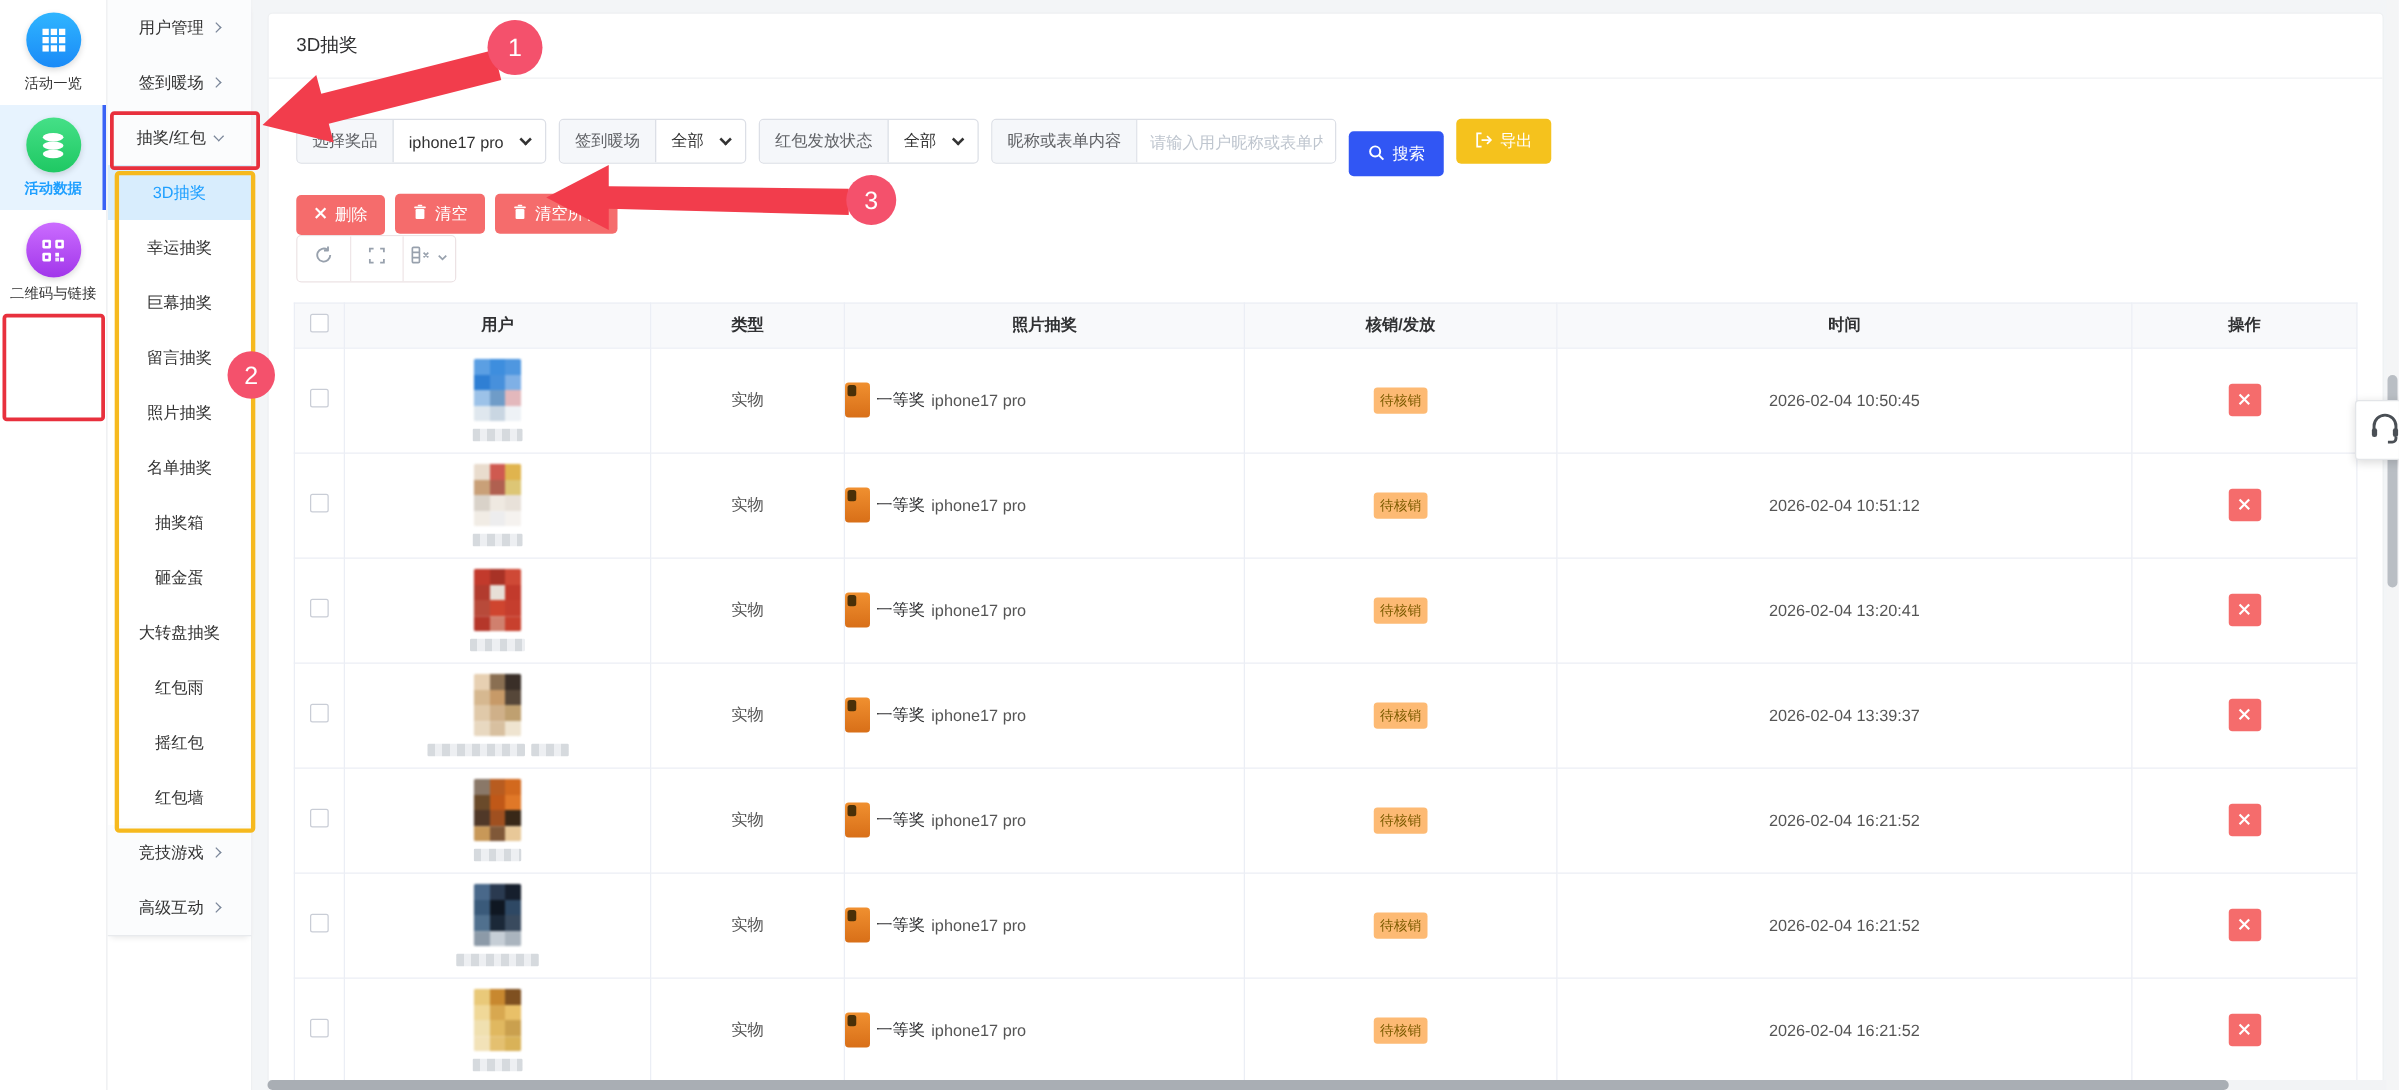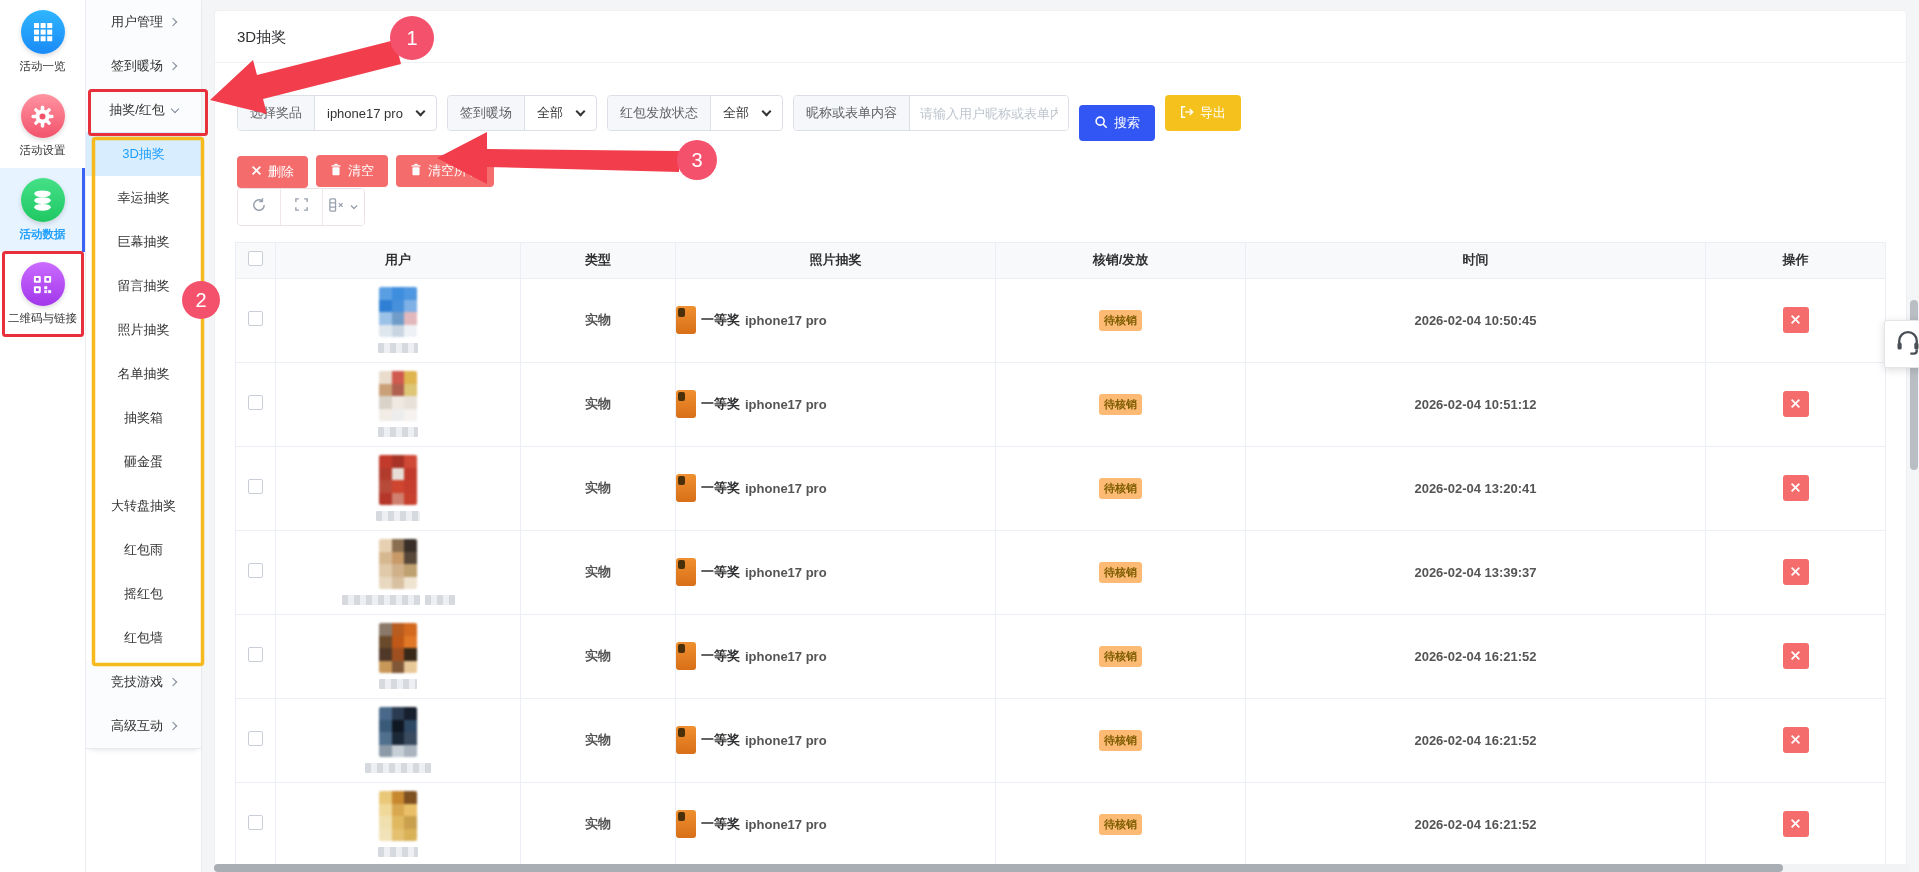--- a/index.html
+++ b/index.html
@@ -40,21 +40,21 @@
 
   .action-row { margin:14px 30px 0 22px; display:flex; justify-content:space-between; align-items:flex-start;flex-direction:column; }
   .btn-danger { background:#f56c6c; height:32px; border:none; border-radius:4px; color:#fff; display:inline-flex; align-items:center; gap:6px; padding:0 14px; font-size:13px; margin-right:8px; cursor:pointer; font-family:inherit; }
   .tool-icons { display:flex; border:1px solid #ece2e4; border-radius:4px; overflow:hidden; }
   .tool-btn { min-width:42px; height:36px; display:flex; align-items:center; justify-content:center; gap:4px; background:#fff; border-left:1px solid #efe6e8; cursor:pointer; }
   .tool-btn:first-child { border-left:none; }
 
   
   table.grid { border-collapse:collapse; margin:16px 20px 0 20px; width:calc(100% - 40px); table-layout:fixed; }
   .grid th { height:36px; background:#f8f9fb; font-size:13px; color:#303133; font-weight:bold; border:1px solid #ebeef5; }
-  .grid td { height:84px; border:1px solid #ebeef5; text-align:center; font-size:13px; color:#555; vertical-align:middle;font-weight:bold; }
+  .grid td { height:84px; border:1px solid #ebeef5; text-align:center; font-size:13px; color:#555; vertical-align:middle; }
   .cb { width:15px; height:15px; border:1px solid #c9cdd6; border-radius:2px; background:#fff; display:inline-block; cursor:pointer; }
   .avatar-wrap { display:flex; flex-direction:column; align-items:center; gap:6px; }
   .avatar { width:38px; height:50px; display:grid; grid-template-columns:repeat(3,1fr); grid-template-rows:repeat(4,1fr); filter:blur(1px); border-radius:2px; overflow:hidden; }
   .nameblks { display:flex; gap:5px; justify-content:center; }
   .nameblk { height:10px; background:repeating-linear-gradient(90deg,#d6dade 0 6px,#edeff2 6px 12px); border-radius:1px; filter:blur(.6px); }
   .prize { display:flex; align-items:center; gap:5px; }
   .phone { width:20px; height:28px; background:linear-gradient(180deg,#f09030,#d86f18); border-radius:3px; position:relative; }
   .phone::after { content:""; position:absolute; left:2px; top:2px; width:7px; height:9px; background:#4a3008; border-radius:2px; }
   .prize-level { font-size:13px; color:#303133; }
   .prize-name { font-size:13px; color:#555; }
@@ -84,35 +84,20 @@
             <rect x="13.5" y="2.5" width="4.2" height="4.2"></rect>
             <rect x="2.5" y="8" width="4.2" height="4.2"></rect>
             <rect x="8" y="8" width="4.2" height="4.2"></rect>
             <rect x="13.5" y="8" width="4.2" height="4.2"></rect>
             <rect x="2.5" y="13.5" width="4.2" height="4.2"></rect>
             <rect x="8" y="13.5" width="4.2" height="4.2"></rect>
             <rect x="13.5" y="13.5" width="4.2" height="4.2"></rect>
           </svg>
         </span>
     <span class="pnav-label">活动一览</span>
-      </div>
-      <div class="pnav-item">
-    <span class="pnav-icon" style="background: linear-gradient(rgb(255, 147, 160), rgb(242, 83, 108));">
-          <svg width="25" height="25" viewBox="0 0 20 20">
-            <g stroke="#fff" stroke-width="2.8" stroke-linecap="round">
-              <line x1="10" y1="2.5" x2="10" y2="17.5"></line>
-              <line x1="2.5" y1="10" x2="17.5" y2="10"></line>
-              <line x1="4.7" y1="4.7" x2="15.3" y2="15.3"></line>
-              <line x1="15.3" y1="4.7" x2="4.7" y2="15.3"></line>
-            </g>
-            <circle cx="10" cy="10" r="5.6" fill="#fff"></circle>
-            <circle cx="10" cy="10" r="2.4" fill="#f4536b"></circle>
-          </svg>
-        </span>
-    <span class="pnav-label">活动设置</span>
       </div>
       <div class="pnav-item active">
     <span class="pnav-icon" style="background: linear-gradient(rgb(69, 224, 135), rgb(31, 200, 99));">
           <svg width="25" height="25" viewBox="0 0 20 20" fill="#fff">
             <ellipse cx="10" cy="4.6" rx="6.6" ry="2.7"></ellipse>
             <ellipse cx="10" cy="10" rx="6.6" ry="2.7"></ellipse>
             <ellipse cx="10" cy="15.4" rx="6.6" ry="2.7"></ellipse>
           </svg>
         </span>
     <span class="pnav-label">活动数据</span>

